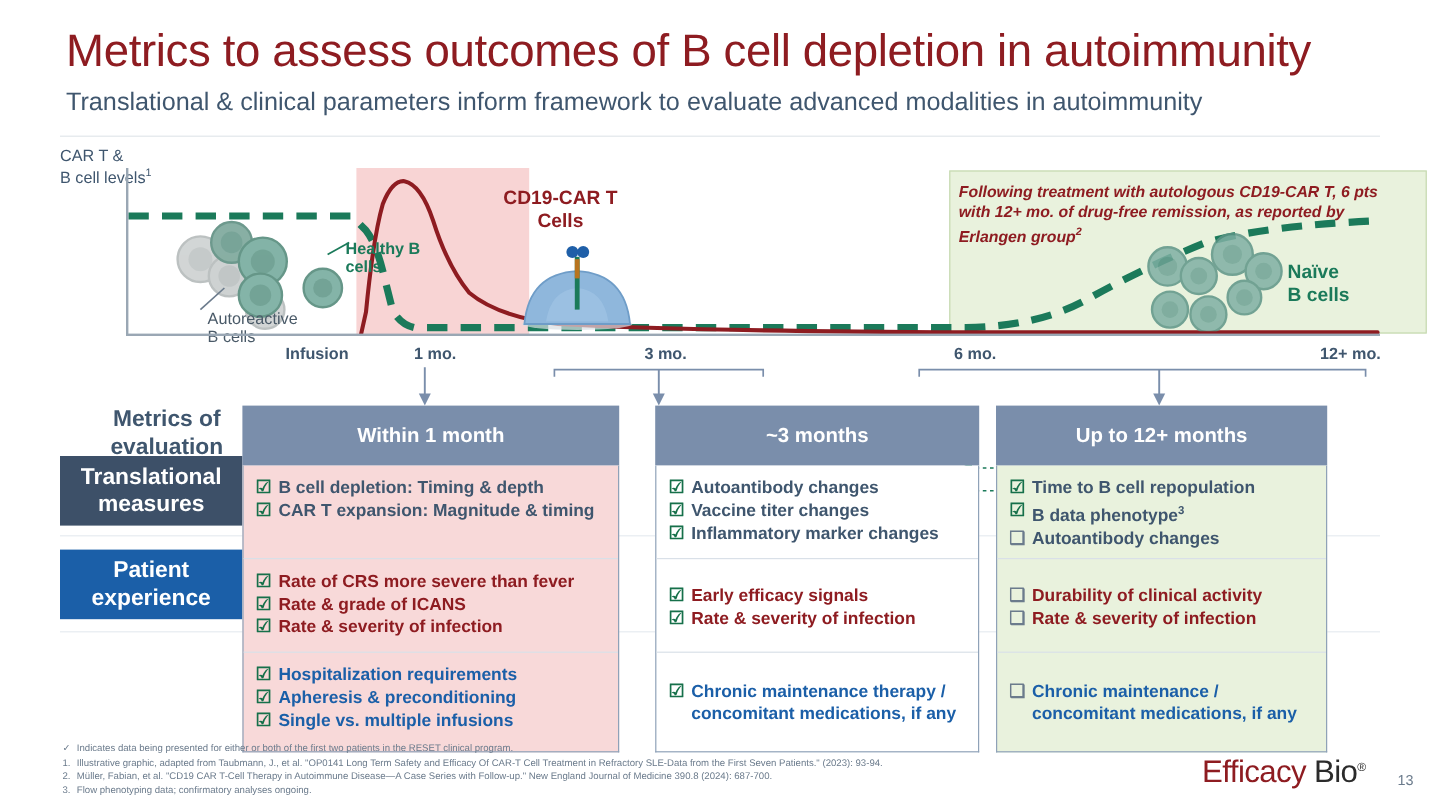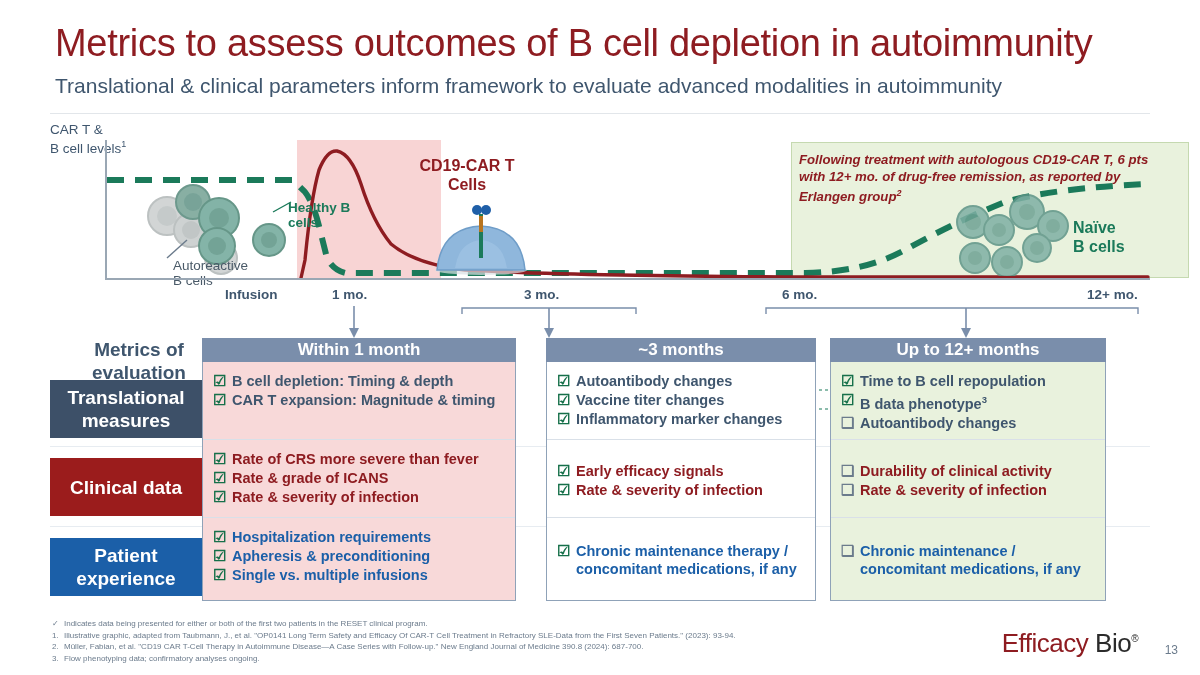--- a/index.html
+++ b/index.html
@@ -81,21 +81,21 @@
     font-size: 13.5px; font-weight: bold; color: #1b7a5a;
     line-height: 15px; width: 70px;
   }
   .label-autoreactive {
     position: absolute; left: 68px; top: 118px;
     font-size: 13.5px; color: #4a5a68; line-height: 15px;
   }
 
   
   .timeline {
-    position: absolute; left: 47px; top: 287px;
+    position: absolute; left: 60px; top: 287px;
     width: 1100px; height: 18px;
   }
   .tick {
     position: absolute; font-size: 13.5px; font-weight: bold;
     color: #3f566e; white-space: nowrap;
   }
 
   
   .connectors {
     position: absolute; left: 50px; top: 304px;
@@ -110,21 +110,21 @@
   .metrics-caption {
     position: absolute; left: 14px; top: 0px; width: 150px;
     font-size: 19px; font-weight: bold; color: #3f566e;
     text-align: center; line-height: 23px;
   }
 
   .col {
     position: absolute; top: 0; width: 314px;
   }
   .col-head {
-    height: 24px; background: #7a8eab; color: #ffffff;
+    height: 50px; background: #7a8eab; color: #ffffff;
     font-size: 17px; font-weight: bold;
     display: flex; align-items: center; justify-content: center;
   }
   .col-body {
     border: 1px solid #8fa2b8; border-top: none;
   }
   .col-body.pink  { background: #f8d9d9; }
   .col-body.white { background: #ffffff; }
   .col-body.green { background: #e9f2dd; }
 
@@ -337,23 +337,20 @@
   <div class="rowsep" style="top:108px;"></div>
   <div class="rowsep" style="top:188px;"></div>
 
   <div class="rowlabels">
     <div class="rowchip r1">
       <div>
         <span>Translational</span><br>
         <span>measures</span>
       </div>
     </div>
-    <div class="rowchip r2">
-      <span>Clinical data</span>
-    </div>
     <div class="rowchip r3">
       <div>
         <span>Patient</span><br>
         <span>experience</span>
       </div>
     </div>
   </div>
 
   <svg width="120" height="40" style="position:absolute;left:742px;top:46px;">
     <line x1="108" y1="6" x2="16" y2="6" stroke="#1b7a5a" stroke-width="1.2" stroke-dasharray="3,3"></line>

